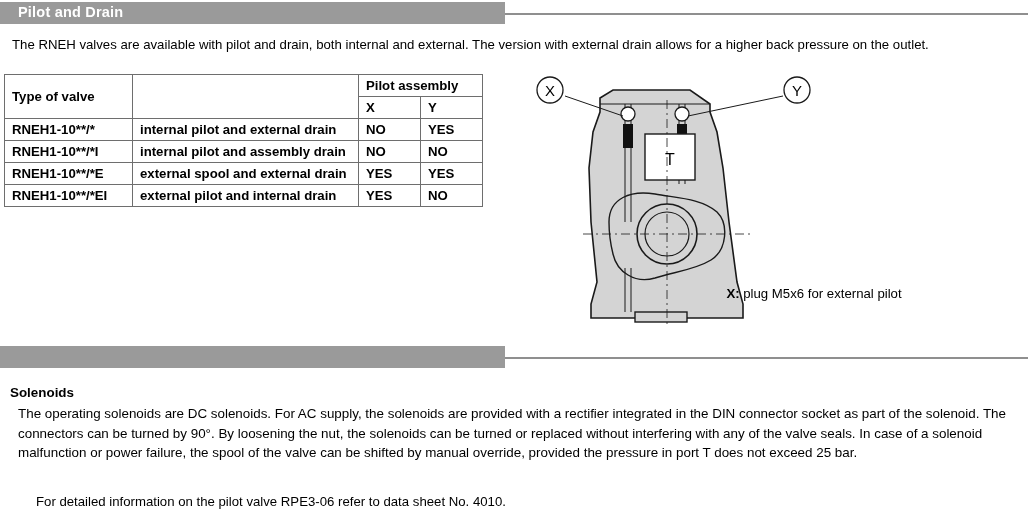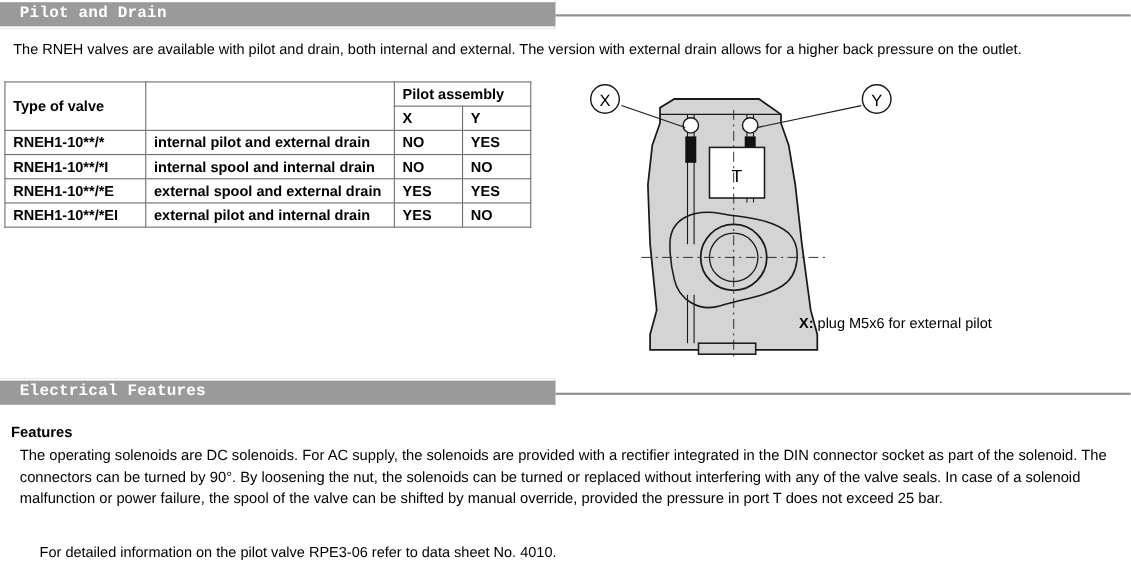--- a/index.html
+++ b/index.html
@@ -35,21 +35,20 @@
     box-sizing: border-box;
   }
   .section-bar .bar-title {
     position: absolute;
     left: 18px;
     top: 4px;
     font-size: 14.5px;
     font-weight: bold;
     color: #ffffff;
     letter-spacing: 0.2px;
-    font-family: Liberation Mono, monospace;
   }
   .section-bar .bar-line {
     position: absolute;
     left: 505px;
     top: 13px;
     width: 523px;
     height: 2px;
     background: #8f8f8f;
   }
 
@@ -162,21 +161,21 @@
     <th class="col-y">Y</th>
   </tr>
   <tr>
     <td>RNEH1-10**/*</td>
     <td>internal pilot and external drain</td>
     <td>NO</td>
     <td>YES</td>
   </tr>
   <tr>
     <td>RNEH1-10**/*I</td>
-    <td>internal spool and internal drain</td>
+    <td>internal pilot and assembly drain</td>
     <td>NO</td>
     <td>NO</td>
   </tr>
   <tr>
     <td>RNEH1-10**/*E</td>
     <td>external spool and external drain</td>
     <td>YES</td>
     <td>YES</td>
   </tr>
   <tr>
@@ -240,19 +239,18 @@
 </div>
 
 <div class="note-lines">
   <div>
     <b>X:</b><span> plug M5x6 for external pilot</span>
   </div>
 </div>
 
 <div class="section-bar" id="bar-electrical">
   <div class="bar-block"></div>
-  <div class="bar-title">Electrical Features</div>
   <div class="bar-line"></div>
 </div>
 
-<div id="solenoids-title">Features</div>
+<div id="solenoids-title">Solenoids</div>
 <div id="solenoids-body">The operating solenoids are DC solenoids. For AC supply, the solenoids are provided with a rectifier integrated in the DIN connector socket as part of the solenoid. The connectors can be turned by 90°. By loosening the nut, the solenoids can be turned or replaced without interfering with any of the valve seals. In case of a solenoid malfunction or power failure, the spool of the valve can be shifted by manual override, provided the pressure in port T does not exceed 25 bar.</div>
 <div id="detail-line">For detailed information on the pilot valve RPE3-06 refer to data sheet No. 4010.</div>
 
 </body></html>

